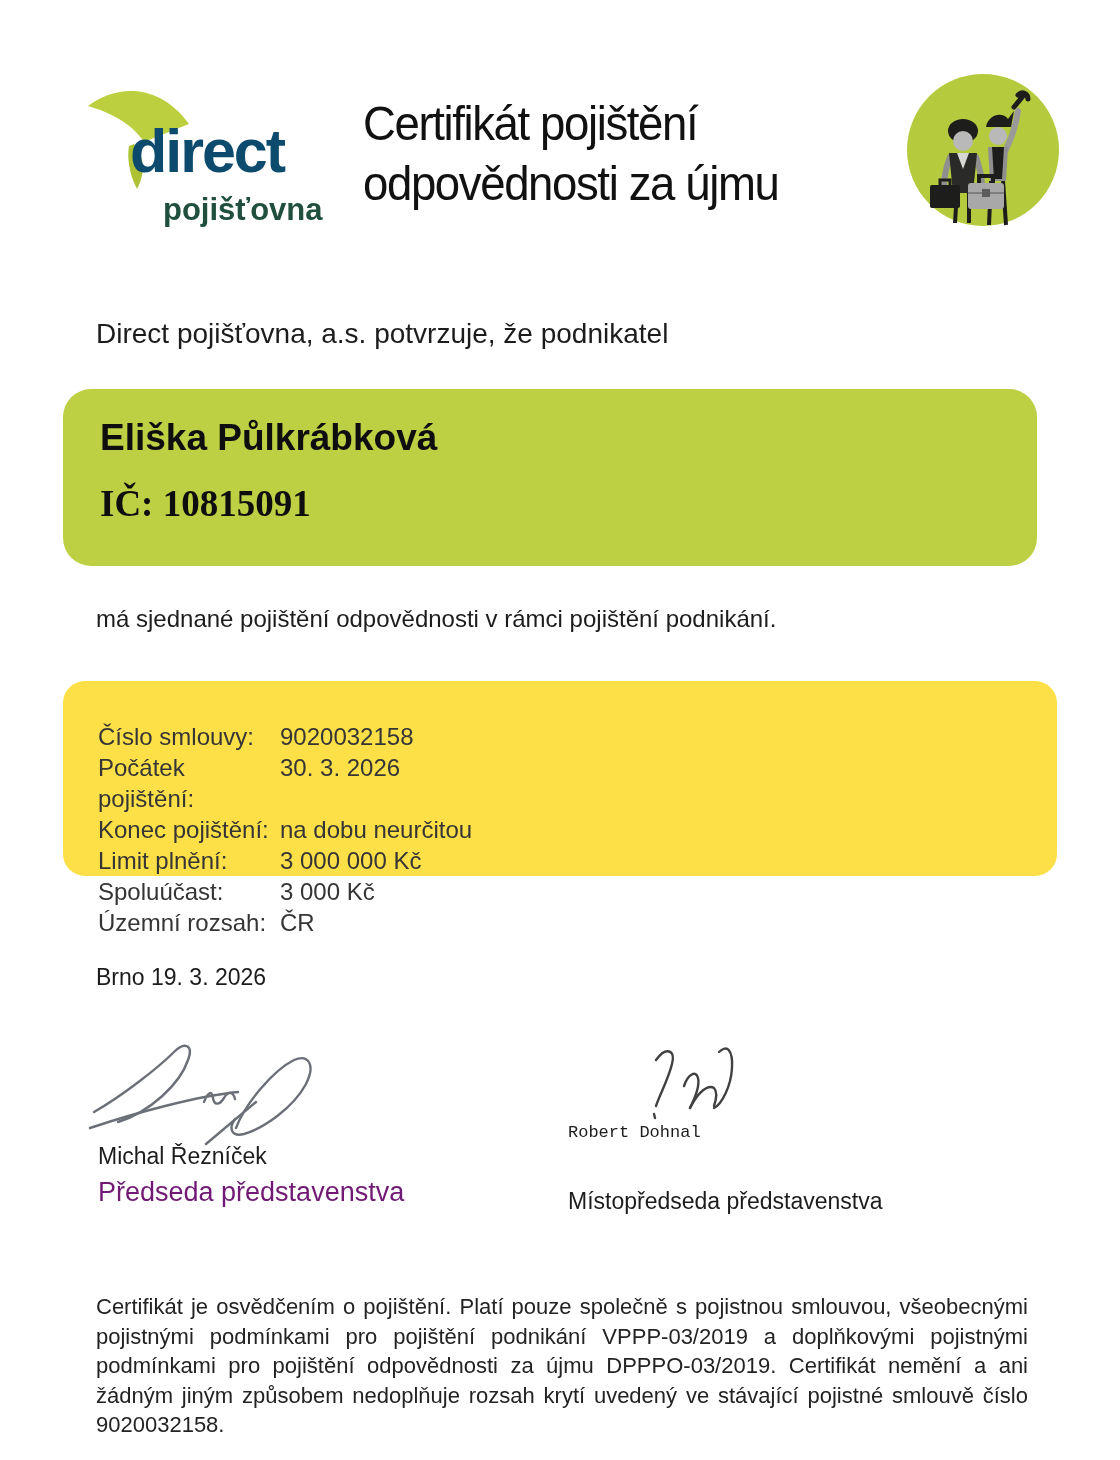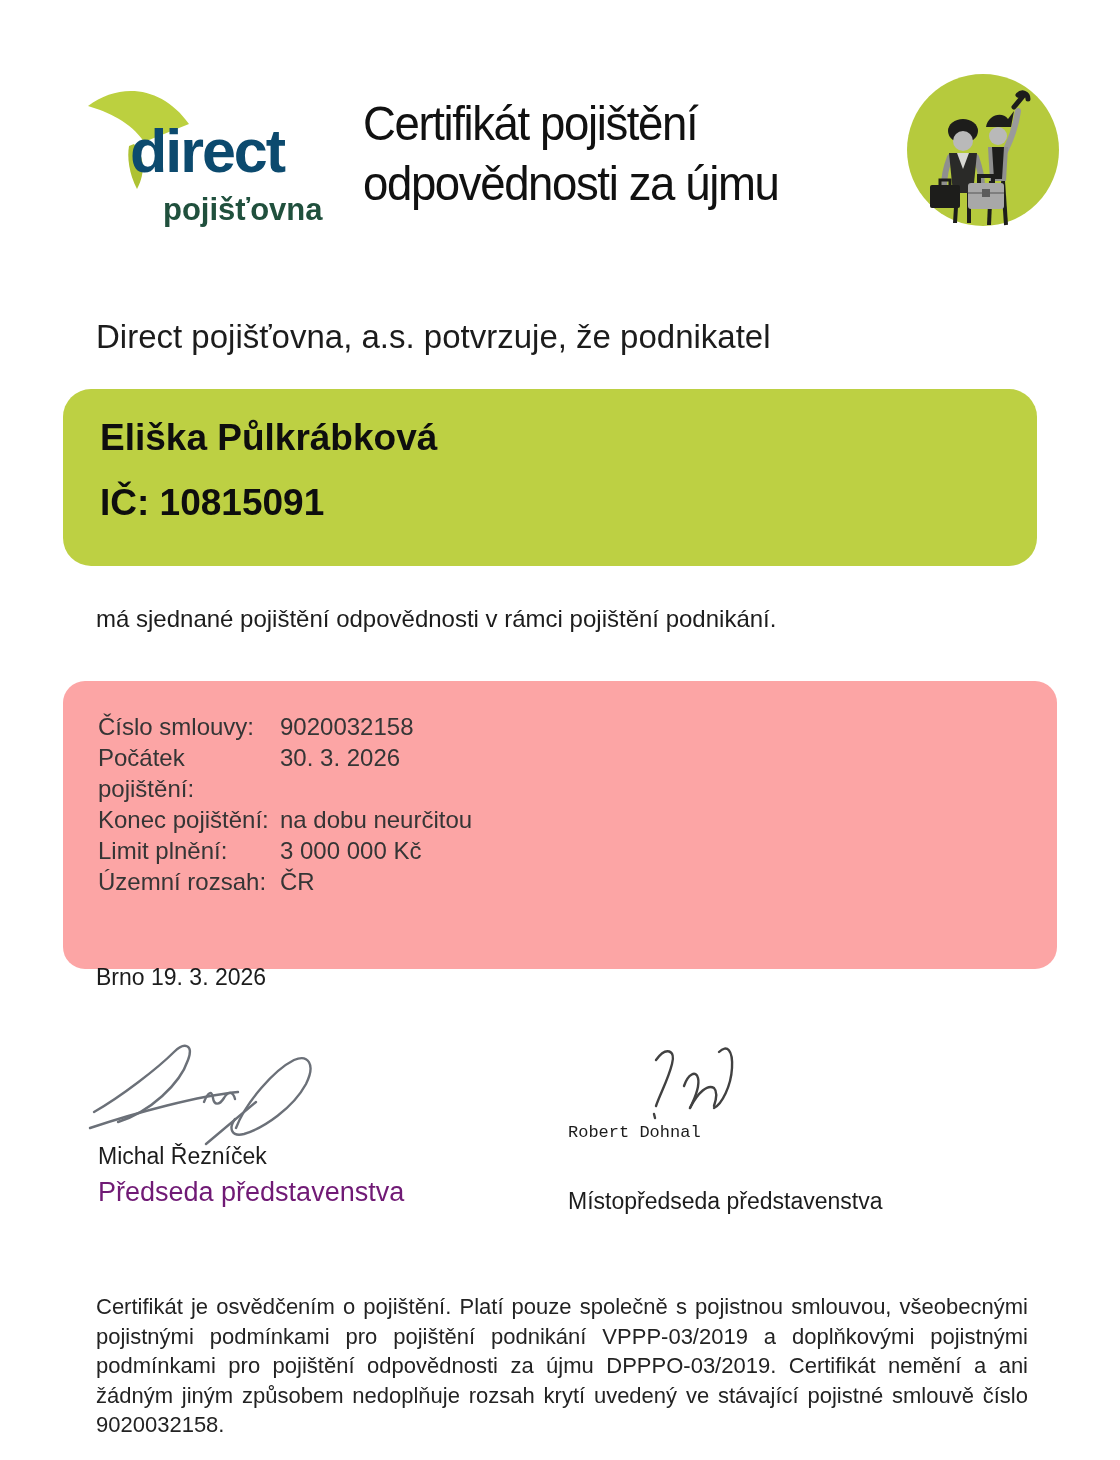--- a/index.html
+++ b/index.html
@@ -19,32 +19,32 @@
     position:absolute; left:163px; top:192px;
     font-size:31px; font-weight:600; letter-spacing:0px; color:#20503d;
   }
   .doc-title {
     position:absolute; left:363px; top:93px;
     font-size:49px; line-height:60px; font-weight:500; letter-spacing:-1.5px; color:#111111;
     transform:scaleX(0.93); transform-origin:left top; white-space:nowrap;
   }
   .badge { position:absolute; left:906px; top:73px; width:154px; height:154px; }
   
-  .intro { position:absolute; left:96px; top:318px; font-size:33px; color:#1c1c1c; }
+  .intro { position:absolute; left:96px; top:318px; font-size:28px; color:#1c1c1c; }
   .insured-box {
     position:absolute; left:63px; top:389px; width:974px; height:177px;
     background:#bdd043; border-radius:28px;
   }
   .insured-name { position:absolute; left:37px; top:28px; font-size:37px; font-weight:bold; color:#0e0e0e; }
-  .insured-ic   { position:absolute; left:37px; top:93px; font-size:37px; font-weight:bold; color:#0e0e0e; }
+  .insured-ic   { position:absolute; left:37px; top:93px; font-size:37px; font-weight:bold; color:#0e0e0e;font-family:Liberation Serif, serif; }
   .statement { position:absolute; left:96px; top:605px; font-size:24px; color:#1c1c1c; }
   
   .details-box {
-    position:absolute; left:63px; top:681px; width:994px; height:288px;
-    background:#fca5a5; border-radius:22px; padding:30px 0 0 35px;
+    position:absolute; left:63px; top:681px; width:994px; height:195px;
+    background:#fde047; border-radius:22px; padding:40px 0 0 35px;
   }
   .detail-row { display:flex; font-size:24px; line-height:31px; color:#353535; }
   .detail-label { width:182px; flex:0 0 182px; }
   .detail-value { flex:1; }
   
   .place-date { position:absolute; left:96px; top:964px; font-size:23px; color:#1c1c1c; }
   .sig-svg-left  { position:absolute; left:86px;  top:1038px; width:228px; height:108px; }
   .sig-svg-right { position:absolute; left:626px; top:1040px; width:118px; height:102px; }
   .sig-name-left  { position:absolute; left:98px;  top:1143px; font-size:23px; color:#1c1c1c; }
   .sig-role-left  { position:absolute; left:98px;  top:1177px; font-size:27px; color:#701a75; }
@@ -121,20 +121,24 @@
     </div>
     <div class="detail-row">
       <span class="detail-label">Konec pojištění:</span>
       <span class="detail-value">na dobu neurčitou</span>
     </div>
     <div class="detail-row">
       <span class="detail-label">Limit plnění:</span>
       <span class="detail-value">3 000 000 Kč</span>
     </div>
     <div class="detail-row">
+      <span class="detail-label">Spoluúčast:</span>
+      <span class="detail-value">3 000 Kč</span>
+    </div>
+    <div class="detail-row">
       <span class="detail-label">Územní rozsah:</span>
       <span class="detail-value">ČR</span>
     </div>
   </div>
 
   <div class="place-date">Brno 19. 3. 2026</div>
 
   <svg class="sig-svg-left" viewBox="0 0 228 108" aria-hidden="true">
     <g fill="none" stroke="#6b7078" stroke-width="2.4" stroke-linecap="round">
       <path d="M8,74 C36,58 72,30 88,14 C98,4 108,6 102,22 C94,46 64,74 32,84"></path>

